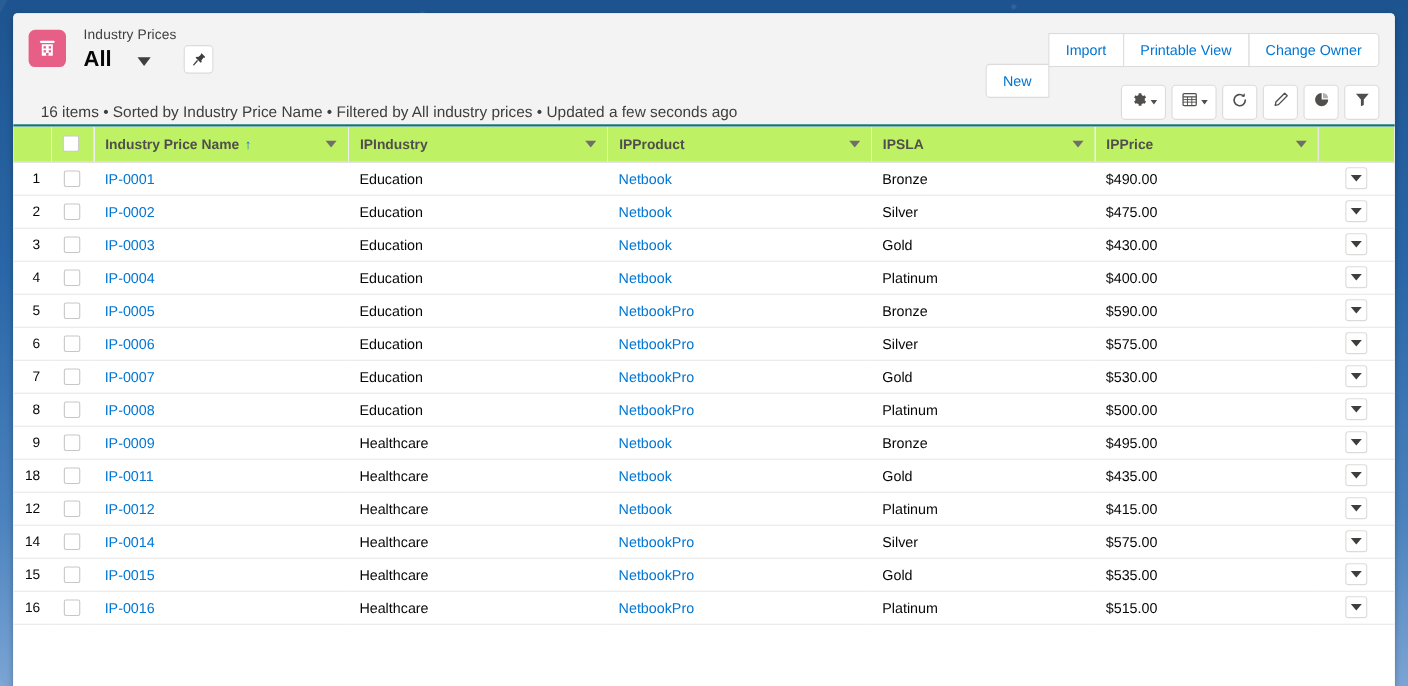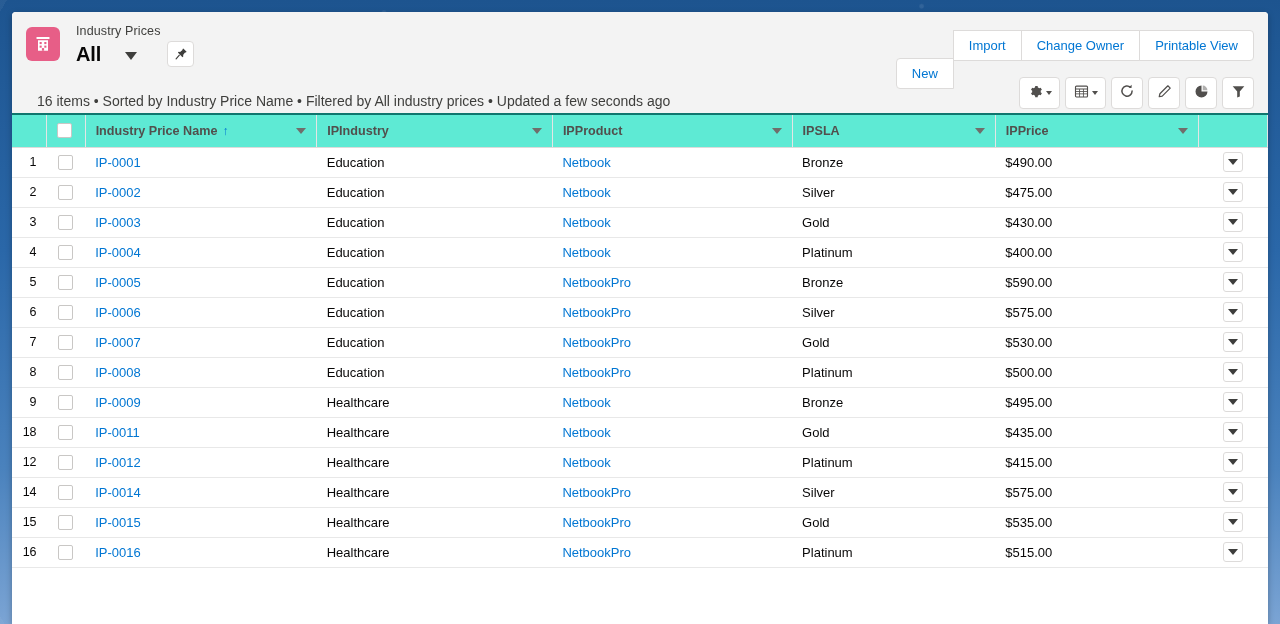--- a/index.html
+++ b/index.html
@@ -177,21 +177,21 @@
     overflow: hidden;
     background: #fff;
   }
   table.dt {
     width: 100%;
     border-collapse: collapse;
     table-layout: fixed;
     font-size: 13px;
   }
   table.dt thead th {
-    background: #5eead4;
+    background: #bef264;
     height: 32px;
     border-bottom: 1px solid #dddbda;
     border-right: 1px solid #e5e5e5;
     font-size: 12.6px;
     font-weight: bold;
     color: #514f4d;
     text-align: left;
     padding: 0 10px;
     position: relative;
     white-space: nowrap;
@@ -303,22 +303,22 @@
           </span>
         </div>
       </div>
     </div>
 
     <div class="meta-line">16 items • Sorted by Industry Price Name • Filtered by All industry prices • Updated a few seconds ago</div>
 
     <div class="btn-group">
       <button class="btn">New</button>
       <button class="btn">Import</button>
+      <button class="btn">Printable View</button>
       <button class="btn">Change Owner</button>
-      <button class="btn">Printable View</button>
     </div>
 
     <div class="search-toolbar">
 
       <div class="tool-btn split">
         <span>
           <svg width="15" height="15" viewBox="0 0 16 16" aria-hidden="true">
             <path d="M8 5.2A2.8 2.8 0 1 0 8 10.8 2.8 2.8 0 0 0 8 5.2zm0 4.3A1.5 1.5 0 1 1 8 6.5a1.5 1.5 0 0 1 0 3z" fill="#514f4d"></path>
             <path d="M13.6 8c0-.3 0-.6-.1-.9l1.3-1-1.3-2.2-1.5.6a5 5 0 0 0-1.5-.9L10.3 2H7.7l-.2 1.6c-.6.2-1 .5-1.5.9l-1.5-.6L3.2 6.1l1.3 1a5 5 0 0 0 0 1.8l-1.3 1 1.3 2.2 1.5-.6c.4.4.9.7 1.5.9l.2 1.6h2.6l.2-1.6c.6-.2 1-.5 1.5-.9l1.5.6 1.3-2.2-1.3-1c0-.3.1-.6.1-.9z" fill="#514f4d"></path>
           </svg>

